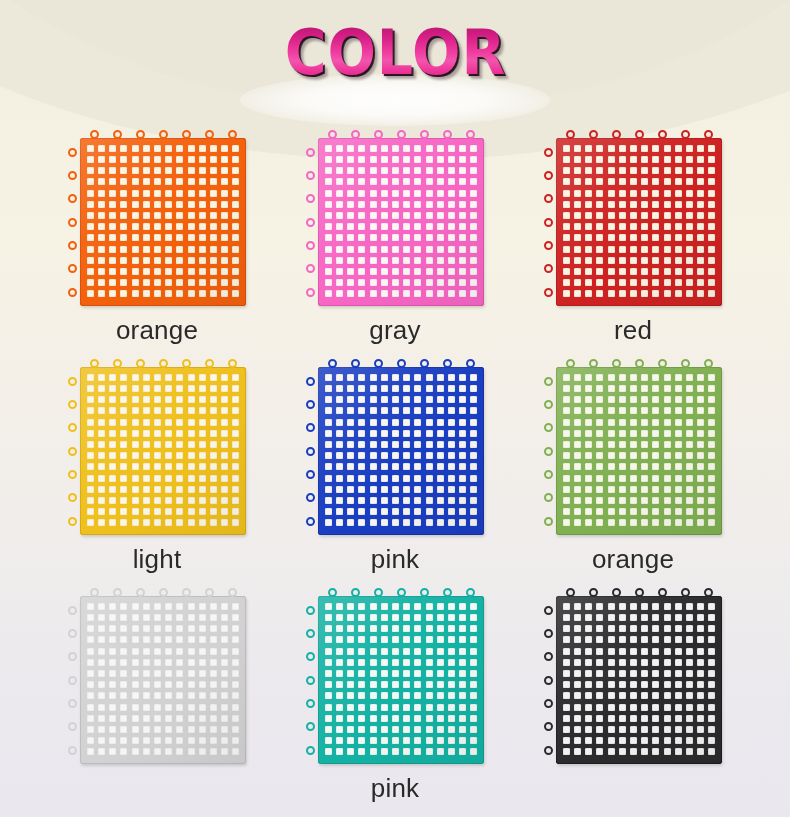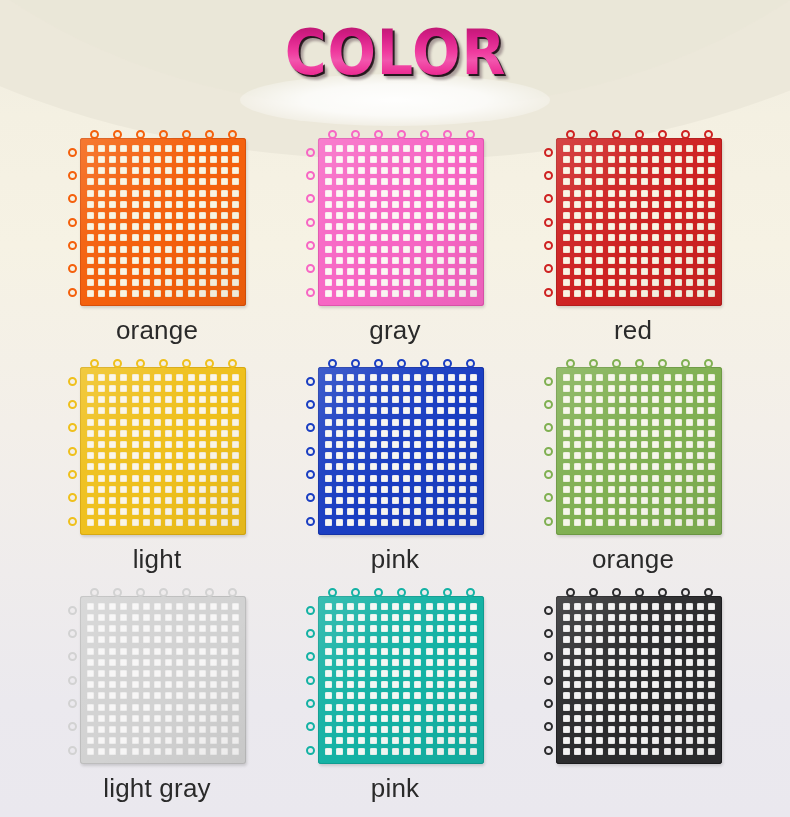--- a/index.html
+++ b/index.html
@@ -1758,21 +1758,20 @@
             <div class="loop top" style="left: 138.5px;"></div>
             <div class="loop top" style="left: 161.5px;"></div>
             <div class="loop left" style="top: 19.5px;"></div>
             <div class="loop left" style="top: 42.8333px;"></div>
             <div class="loop left" style="top: 66.1667px;"></div>
             <div class="loop left" style="top: 89.5px;"></div>
             <div class="loop left" style="top: 112.833px;"></div>
             <div class="loop left" style="top: 136.167px;"></div>
             <div class="loop left" style="top: 159.5px;"></div>
           </div>
-          <div class="tile-label">light gray</div>
         </div>
         <div class="tile-cell">
           <div class="tile-stage" style="--c: #14b2a4; --edge: #0f9d91; --hole: #f2f8f4; --holeedge: #d7e9e3;">
             <div class="tile" style="background: rgb(20, 178, 164); box-shadow: rgb(15, 157, 145) 0px 0px 0px 1px inset, rgba(0, 0, 0, 0.14) 1px 2px 3px;"></div>
             <div class="tile-holes">
               <i style="left: 6.7px; top: 6.7px;"></i>
               <i style="left: 17.9px; top: 6.7px;"></i>
               <i style="left: 29.1px; top: 6.7px;"></i>
               <i style="left: 40.3px; top: 6.7px;"></i>
               <i style="left: 51.5px; top: 6.7px;"></i>

